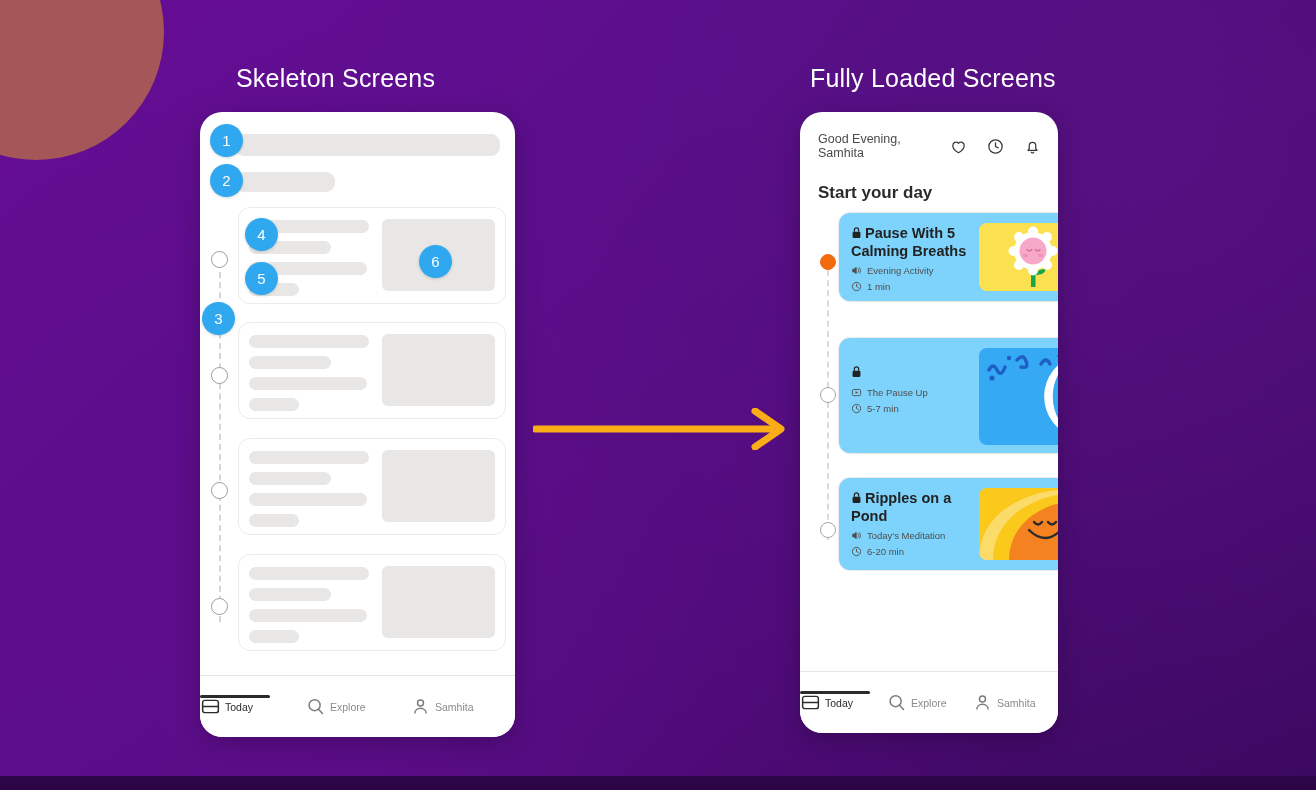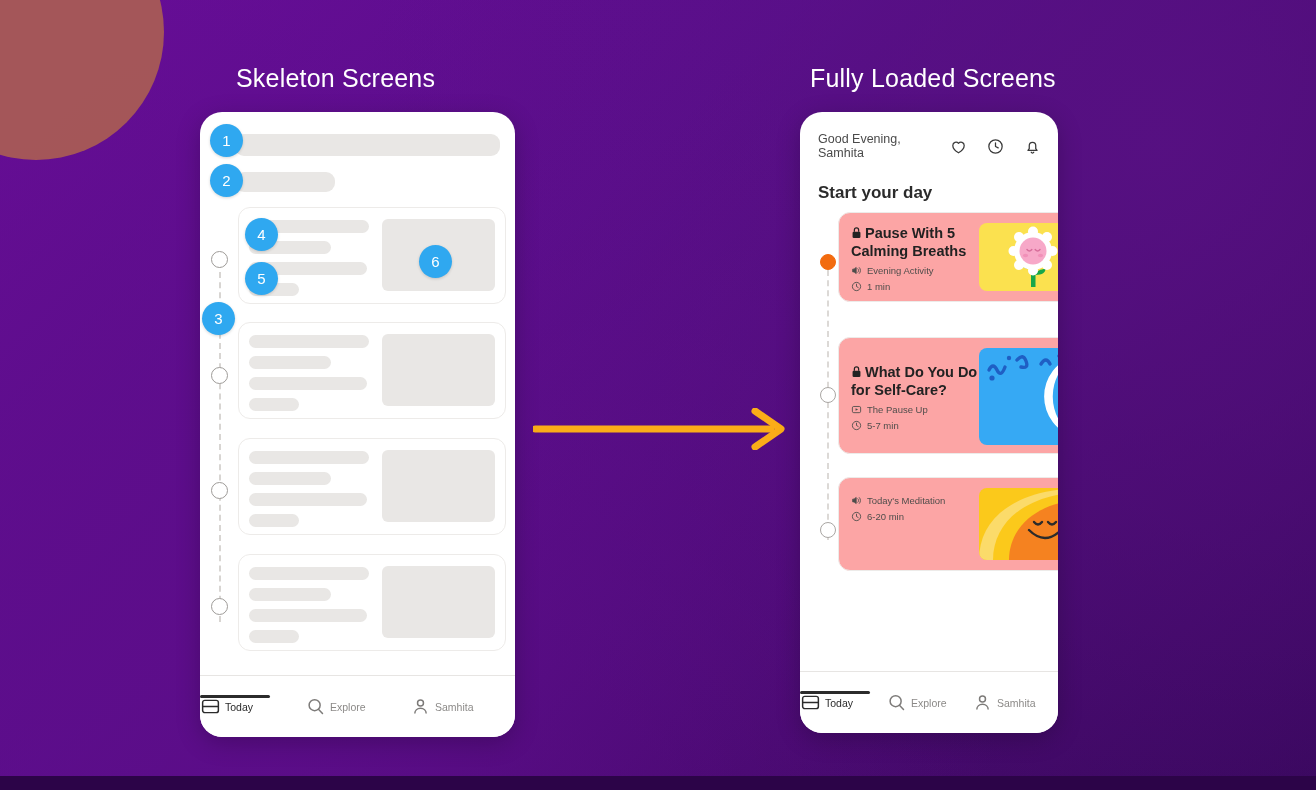--- a/index.html
+++ b/index.html
@@ -102,21 +102,21 @@
 
   .lc-rail{ position:absolute; left:27px; border-left:2px dashed #DCD9D6; }
   .lc-dot{
     position:absolute; width:16px; height:16px; border-radius:50%;
     border:1.5px solid #A9A6A3; background:#FFFFFF; z-index:3;
   }
   .lc-dot.filled{ background:#F26B0F; border-color:#F26B0F; }
 
   .lcard{
     position:absolute; left:38px; width:260px;
-    background:#fca5a5; border:1px solid #EDEBE9;
+    background:#7dd3fc; border:1px solid #EDEBE9;
     border-radius:12px; overflow:hidden;
   }
   .lcard-inner{ position:relative; height:100%; padding:12px 12px 10px 12px; }
   .lc-title{
     font-size:14.5px; font-weight:bold; color:#222222;
     line-height:1.22; width:136px;
   }
   .lock{
     display:inline-block; vertical-align:-1px; margin-right:3px;
   }
@@ -314,21 +314,21 @@
         </div>
       </div>
     </div>
 
     <div class="lcard" style="top:225px;height:117px;">
       <div class="lcard-inner">
         <div class="lc-title" style="margin-top:14px;">
           <svg class="lock" width="11" height="13" viewBox="0 0 14 16" fill="#222">
             <rect x="2" y="7" width="10" height="8" rx="1.6"></rect>
             <path d="M4.3 7V4.8a2.7 2.7 0 0 1 5.4 0V7" fill="none" stroke="#222" stroke-width="1.6"></path>
-          </svg><span>What Do You Do for Self-Care?</span>
+          </svg>
         </div>
         <div class="meta">
           <svg width="11" height="11" viewBox="0 0 16 16" fill="none" stroke="#4F4D4B" stroke-width="1.3">
             <rect x="2" y="3.6" width="12" height="9" rx="2"></rect>
               <polygon points="6.6,6.3 10.3,8.1 6.6,9.9" fill="#4F4D4B" stroke="none"></polygon>
           </svg>
           <span>The Pause Up</span>
         </div>
         <div class="meta">
           <svg width="11" height="11" viewBox="0 0 16 16" fill="none" stroke="#4F4D4B" stroke-width="1.3">
@@ -349,20 +349,26 @@
             </g>
             <circle cx="13" cy="30" r="2.6" fill="#1F5FC4"></circle>
             <circle cx="30" cy="10" r="2.2" fill="#1F5FC4"></circle>
           </svg>
         </div>
       </div>
     </div>
 
     <div class="lcard" style="top:365px;height:94px;">
       <div class="lcard-inner">
+        <div class="lc-title">
+          <svg class="lock" width="11" height="13" viewBox="0 0 14 16" fill="#222">
+            <rect x="2" y="7" width="10" height="8" rx="1.6"></rect>
+            <path d="M4.3 7V4.8a2.7 2.7 0 0 1 5.4 0V7" fill="none" stroke="#222" stroke-width="1.6"></path>
+          </svg><span>Ripples on a Pond</span>
+        </div>
         <div class="meta">
           <svg width="11" height="11" viewBox="0 0 16 16" fill="none" stroke="#4F4D4B" stroke-width="1.3">
             <path d="M2.5 6h2l3-2.4v8.8L4.5 10h-2z" fill="#4F4D4B"></path>
             <path d="M10 5.4a3.4 3.4 0 0 1 0 5.2M12.2 3.8a6 6 0 0 1 0 8.4" stroke-linecap="round"></path>
           </svg>
           <span>Today's Meditation</span>
         </div>
         <div class="meta">
           <svg width="11" height="11" viewBox="0 0 16 16" fill="none" stroke="#4F4D4B" stroke-width="1.3">
             <circle cx="8" cy="8" r="6"></circle>

